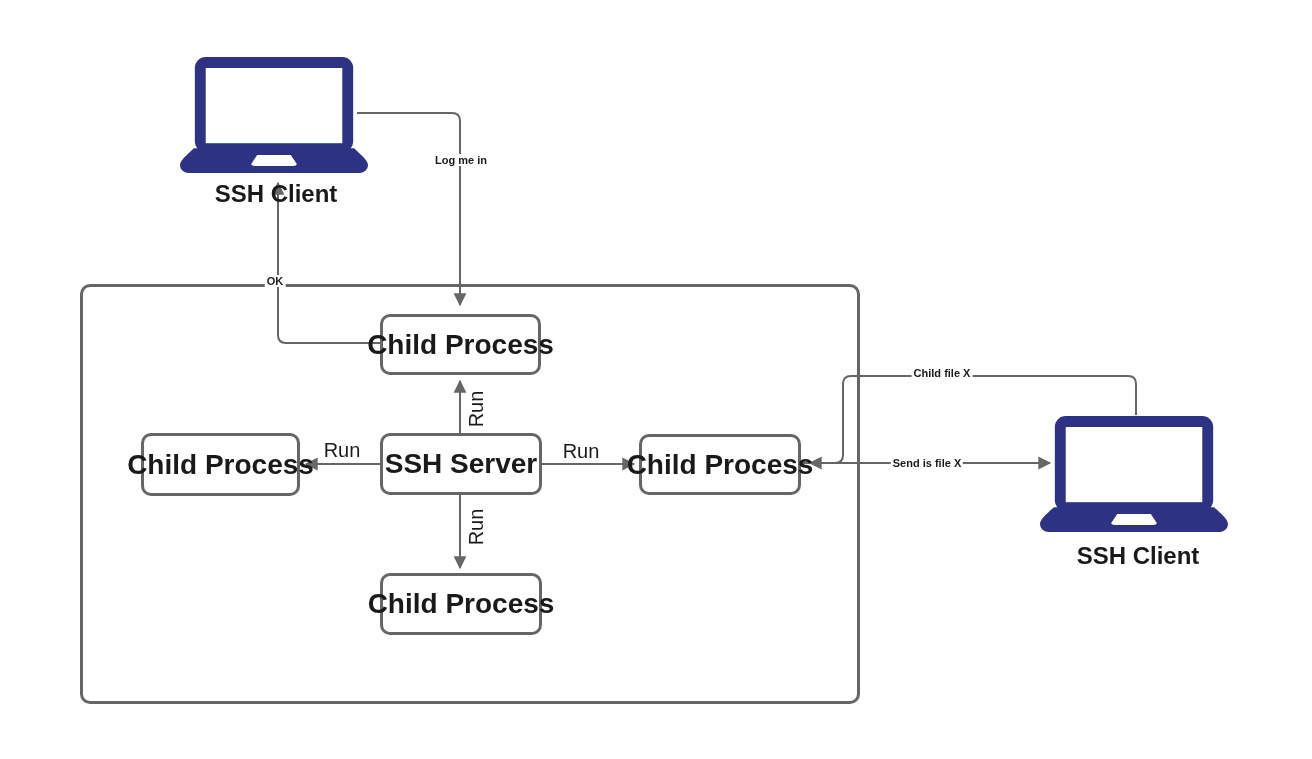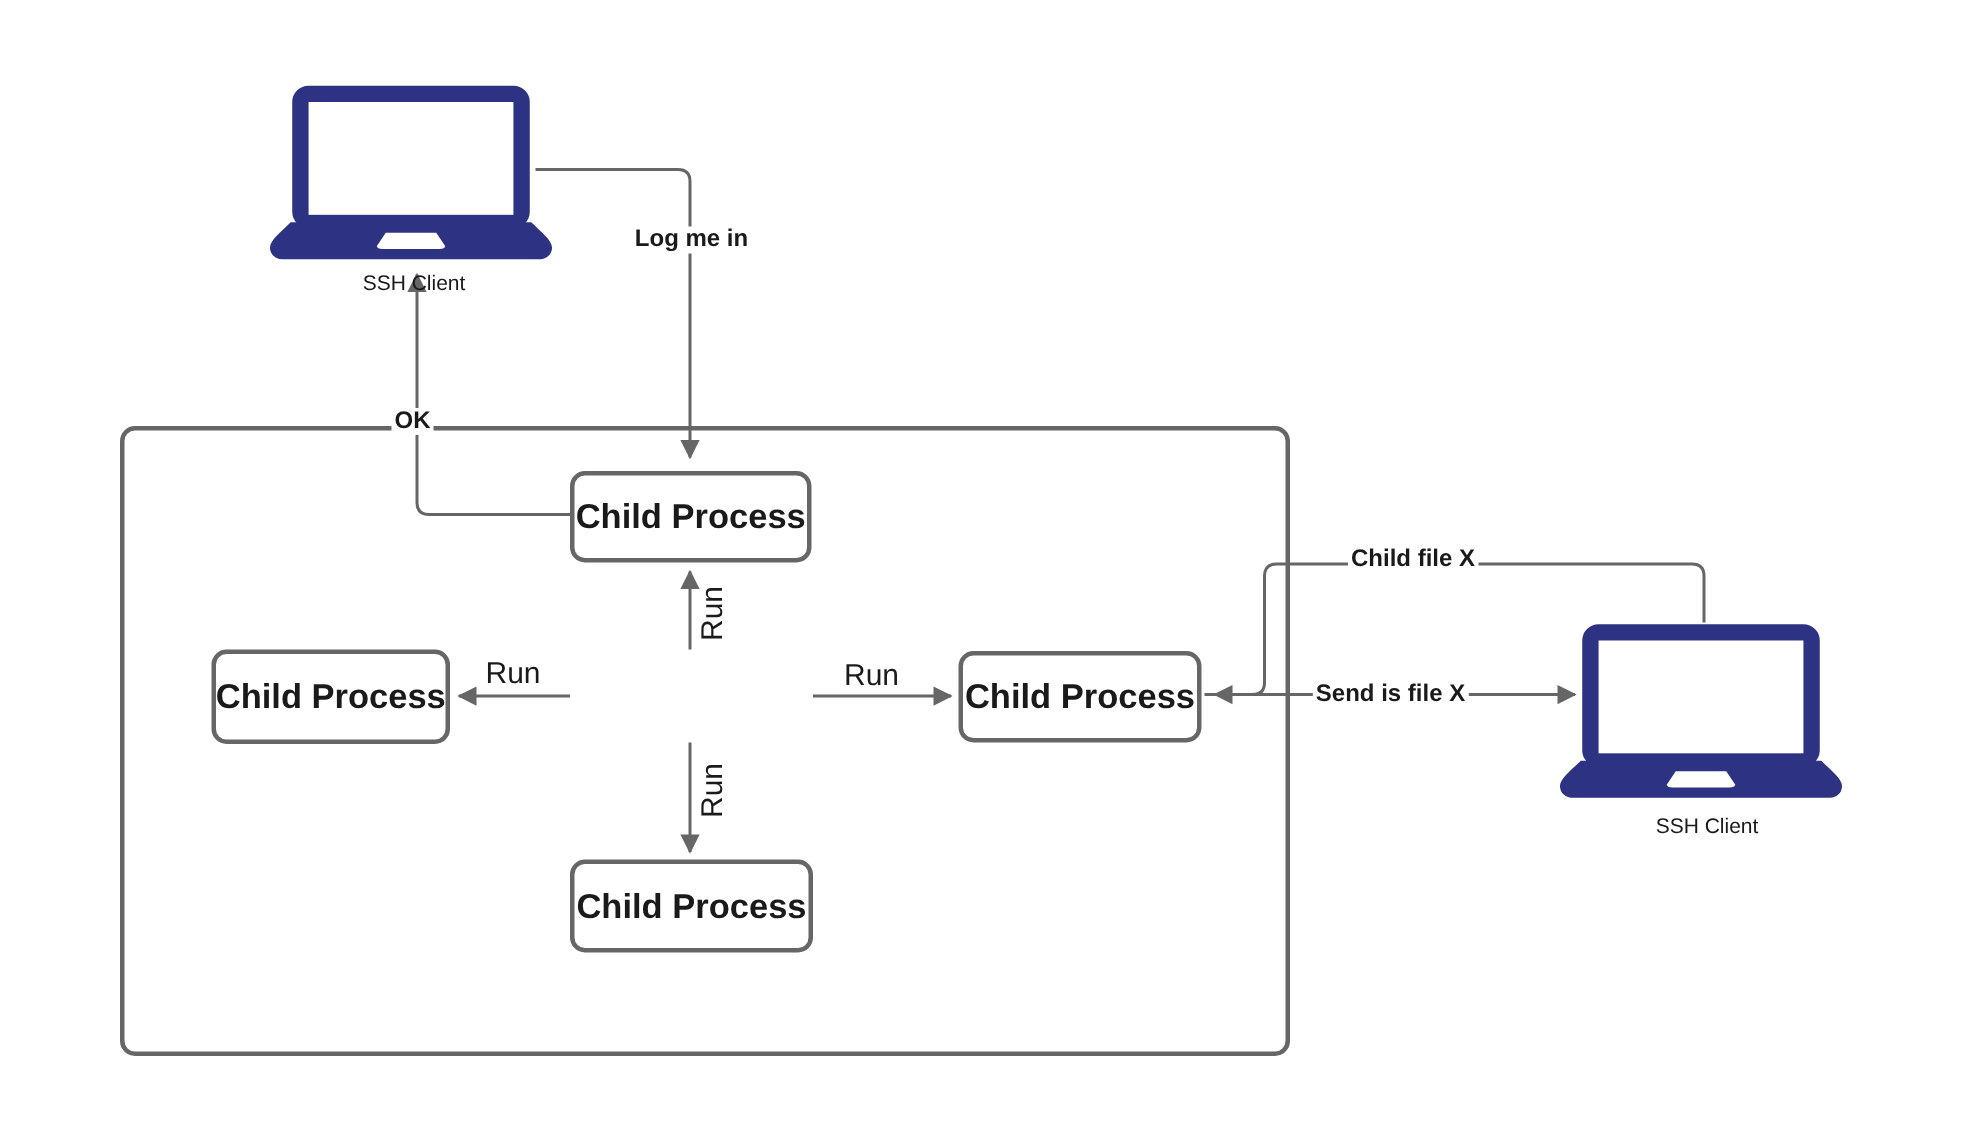--- a/index.html
+++ b/index.html
@@ -34,35 +34,35 @@
   .node {
     position: absolute;
     box-sizing: border-box;
     background: #ffffff;
     border: 3px solid #666666;
     border-radius: 10px;
     display: flex;
     align-items: center;
     justify-content: center;
     font-weight: bold;
-    font-size: 23px;
+    font-size: 28px;
     color: #1a1a1a;
     white-space: nowrap;
     z-index: 3;
   }
   .node-top    { left: 380px; top: 314px; width: 161px; height: 61px; }
   .node-left   { left: 141px; top: 433px; width: 159px; height: 63px; }
   .node-center { left: 380px; top: 433px; width: 162px; height: 62px; }
   .node-right  { left: 639px; top: 434px; width: 162px; height: 61px; }
   .node-bottom { left: 380px; top: 573px; width: 162px; height: 62px; }
   .edge-label {
     position: absolute;
     transform: translate(-50%, -50%);
     font-weight: bold;
-    font-size: 16px;
+    font-size: 11px;
     color: #1a1a1a;
     background: #ffffff;
     padding: 0 2px;
     white-space: nowrap;
     z-index: 4;
   }
   .run-label {
     position: absolute;
     transform: translate(-50%, -50%);
     font-weight: normal;
@@ -76,22 +76,22 @@
   }
   .laptop {
     position: absolute;
     z-index: 3;
   }
   .laptop-left  { left: 178px; top: 55px;  width: 192px; height: 121px; }
   .laptop-right { left: 1038px; top: 414px; width: 192px; height: 121px; }
   .client-label {
     position: absolute;
     transform: translateX(-50%);
-    font-size: 14px;
-    font-weight: normal;
+    font-size: 24px;
+    font-weight: bold;
     color: #1a1a1a;
     white-space: nowrap;
     z-index: 4;
   }
   .client-label-left  { left: 276px;  top: 180px; }
   .client-label-right { left: 1138px; top: 542px; }
 </style>
 </head>
 <body>
 
@@ -124,20 +124,23 @@
       <path d="M803,463 H1050" marker-end="url(#arr)"></path>
     </g>
   </svg>
 
   <div class="node node-top">
     <span>Child Process</span>
   </div>
   <div class="node node-left">
     <span>Child Process</span>
   </div>
+  <div class="node node-center">
+    <span>SSH Server</span>
+  </div>
   <div class="node node-right">
     <span>Child Process</span>
   </div>
   <div class="node node-bottom">
     <span>Child Process</span>
   </div>
 
   <svg class="laptop laptop-left" viewBox="0 0 194 122" xmlns="http://www.w3.org/2000/svg">
     <rect x="17" y="2" width="160" height="96" rx="11" fill="#2d3282"></rect>
     <rect x="28" y="13" width="138" height="76" fill="#ffffff"></rect>

